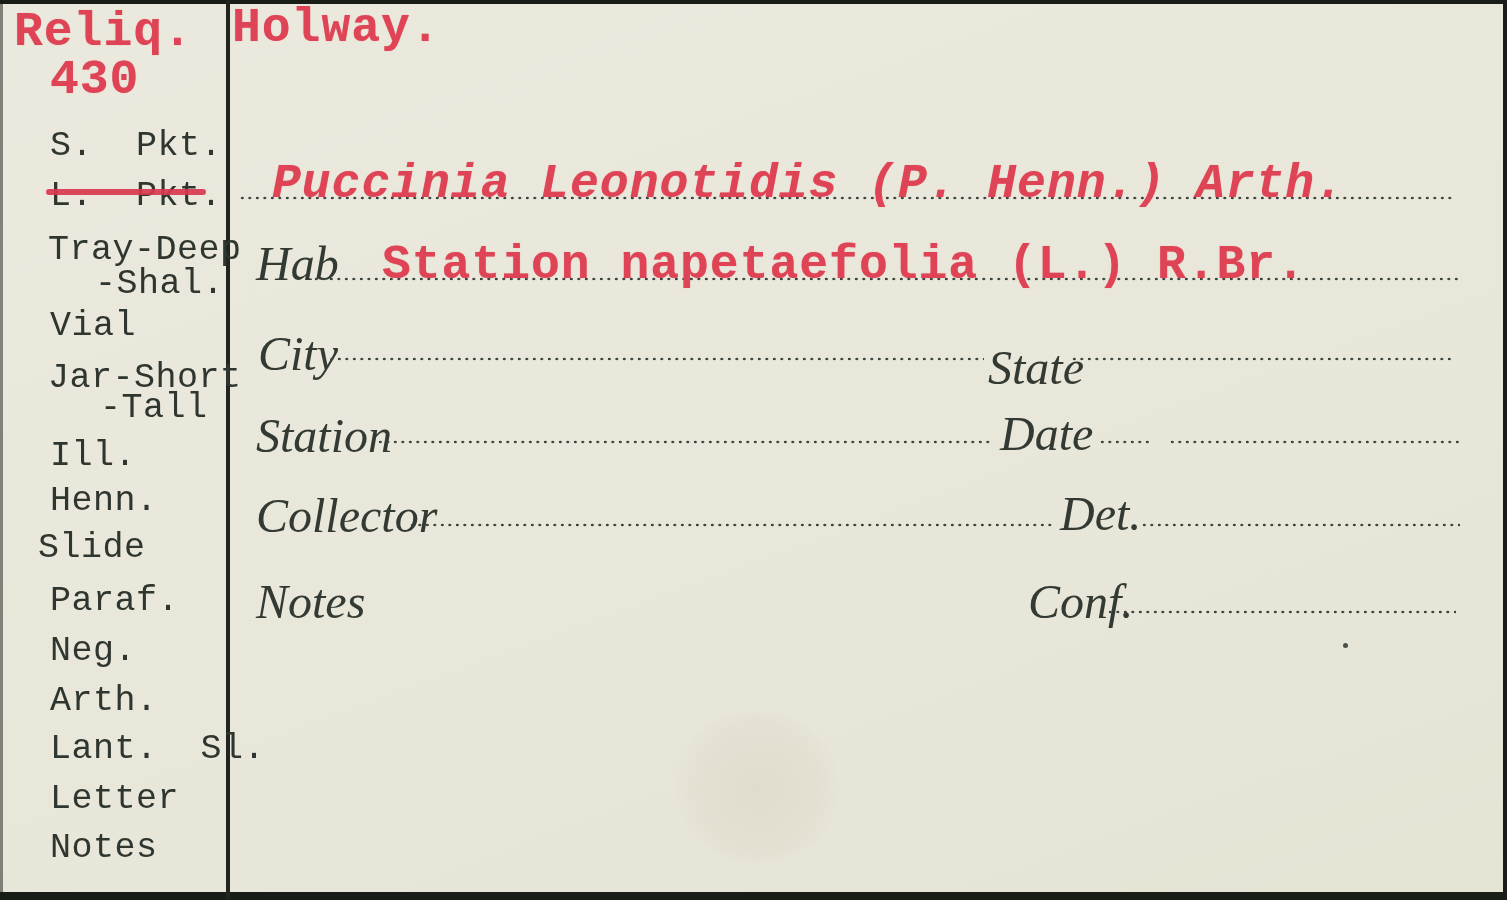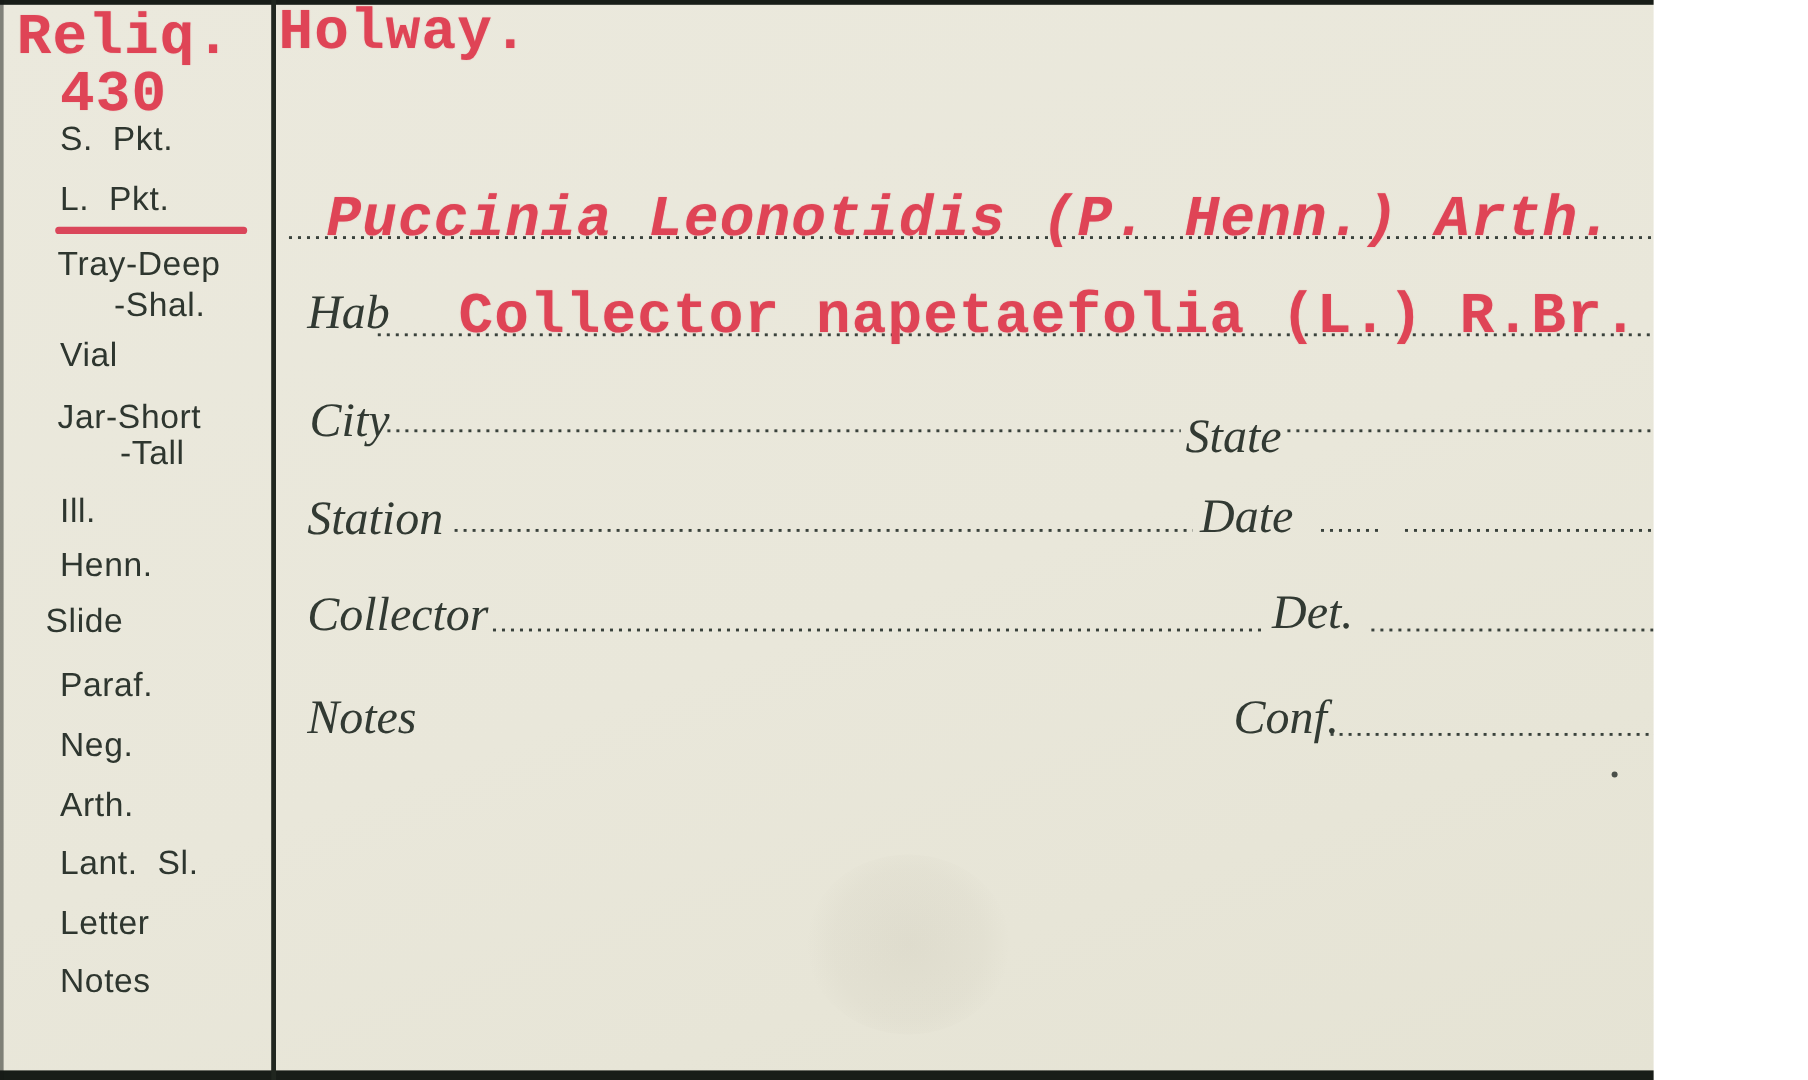--- a/index.html
+++ b/index.html
@@ -1,45 +1,46 @@
 <!DOCTYPE html>
 <html><head>
 <meta charset="utf-8">
 <style>
   html,body { margin:0; padding:0; }
   #card {
     position: relative;
-    width: 1378px; height: 900px;
+    width: 1507px; height: 900px;
     background: linear-gradient(160deg, #ebe9dd 0%, #e9e7da 55%, #e5e3d4 100%);
     overflow: hidden;
     font-family: "Liberation Serif", serif;
   }
   .abs { position: absolute; }
 
   
   .edge { background: #181d18; }
 
   
   .divider { width: 4px; background: #20261f; }
 
   
   .print {
-    font-family: Liberation Sans, sans-serif;
-    font-size: 28px;
+    font-family: Liberation Mono, monospace;
+    font-size: 35px;
     color: #2e362f;
     white-space: pre;
     line-height: 1;
     letter-spacing: 0.5px;
+    margin-top: 27px;
   }
 
   
   .lbl {
     font-family: "Liberation Serif", serif;
     font-style: italic;
-    font-size: 40px;
+    font-size: 48px;
     color: #323a33;
     white-space: pre;
     line-height: 1;
   }
 
   
   .typed {
     font-family: "Liberation Mono", monospace;
     font-weight: bold;
     font-size: 48px;
@@ -114,21 +115,21 @@
 
   <div>
 
     <div class="abs typed" style="left:232px;top:4px;">Holway.</div>
 
     <div class="abs dots" style="left:240px;top:196px;width:1212px;"></div>
     <div class="abs typed" style="left:272px;top:160px;font-style:italic;">Puccinia Leonotidis (P. Henn.) Arth.</div>
 
     <div class="abs lbl" style="left:256px;top:240px;">Hab</div>
     <div class="abs dots" style="left:314px;top:277px;width:1145px;"></div>
-    <div class="abs typed" style="left:382px;top:241px;">Collector napetaefolia (L.) R.Br.</div>
+    <div class="abs typed" style="left:382px;top:241px;">Station napetaefolia (L.) R.Br.</div>
 
     <div class="abs lbl" style="left:258px;top:330px;">City</div>
     <div class="abs dots" style="left:322px;top:357px;width:662px;"></div>
     <div class="abs lbl" style="left:988px;top:344px;">State</div>
     <div class="abs dots" style="left:1072px;top:357px;width:383px;"></div>
 
     <div class="abs lbl" style="left:256px;top:412px;">Station</div>
     <div class="abs dots" style="left:378px;top:440px;width:616px;"></div>
     <div class="abs lbl" style="left:1000px;top:410px;">Date</div>
     <div class="abs dots" style="left:1100px;top:440px;width:52px;"></div>

